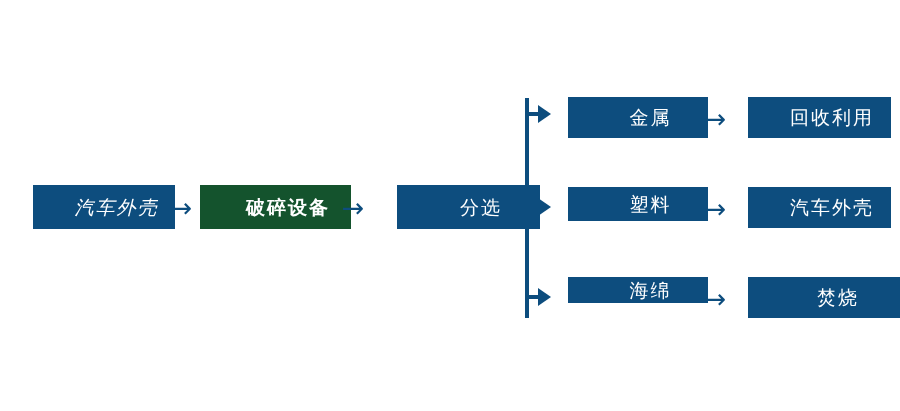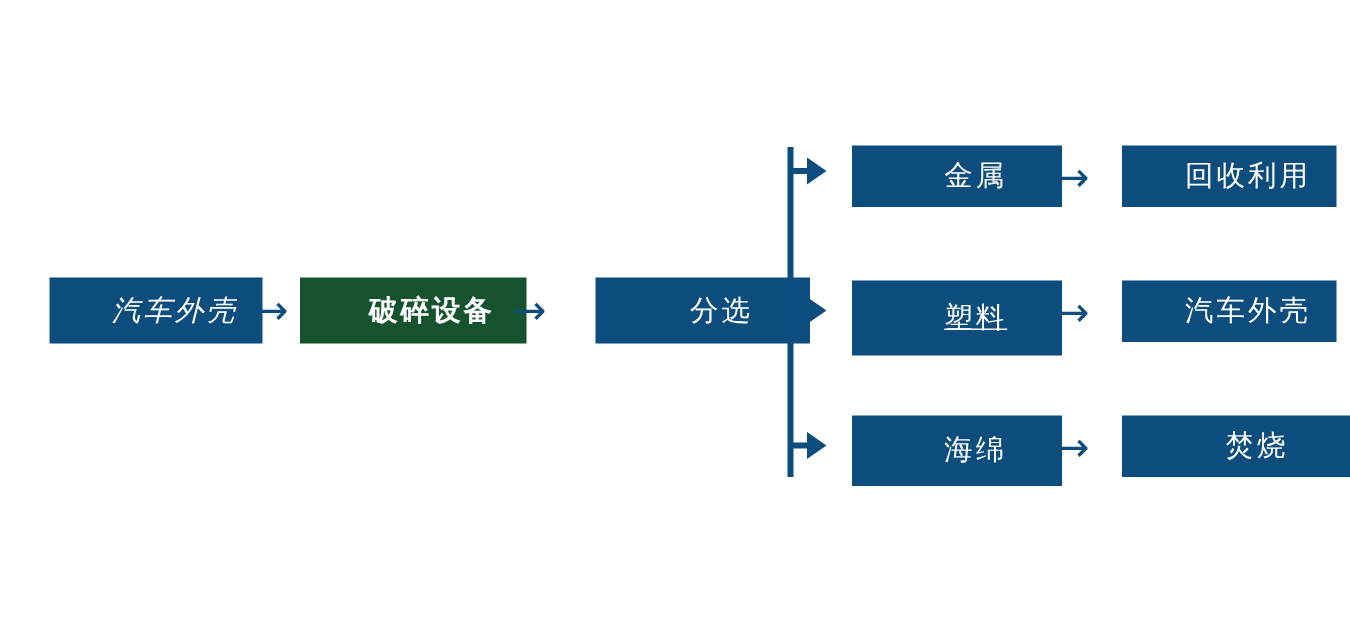--- a/index.html
+++ b/index.html
@@ -99,30 +99,30 @@
 
   <div class="arrow" style="left:700px; top:103px; width:30px; height:30px;">→</div>
 
   <div class="node blue" style="left:748px; top:97px; width:120px; height:41px;">回收利用</div>
 
   <div class="branch-arrow" style="left:527px; top:196px; width:24px; height:22px;">
     <span class="stem" style="width:14px;"></span>
     <span class="head" style="left:11px;"></span>
   </div>
 
-  <div class="node blue" style="left:568px; top:187px; width:117px; height:50px;text-decoration:underline;">塑料</div>
+  <div class="node blue" style="left:568px; top:187px; width:117px; height:34px;">塑料</div>
 
   <div class="arrow" style="left:700px; top:193px; width:30px; height:30px;">→</div>
 
   <div class="node blue" style="left:748px; top:187px; width:120px; height:41px;">汽车外壳</div>
 
   <div class="branch-arrow" style="left:527px; top:286px; width:24px; height:22px;">
     <span class="stem" style="width:14px;"></span>
     <span class="head" style="left:11px;"></span>
   </div>
 
-  <div class="node blue" style="left:568px; top:277px; width:117px; height:47px;">海绵</div>
+  <div class="node blue" style="left:568px; top:277px; width:117px; height:26px;">海绵</div>
 
   <div class="arrow" style="left:700px; top:283px; width:30px; height:30px;">→</div>
 
   <div class="node blue" style="left:748px; top:277px; width:132px; height:41px;">焚烧</div>
 
 </div>
 
 </body></html>

